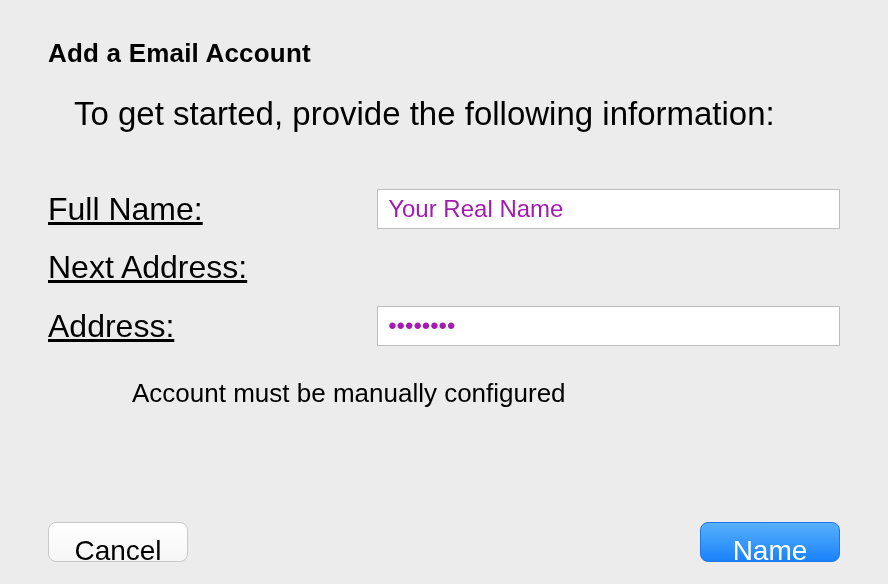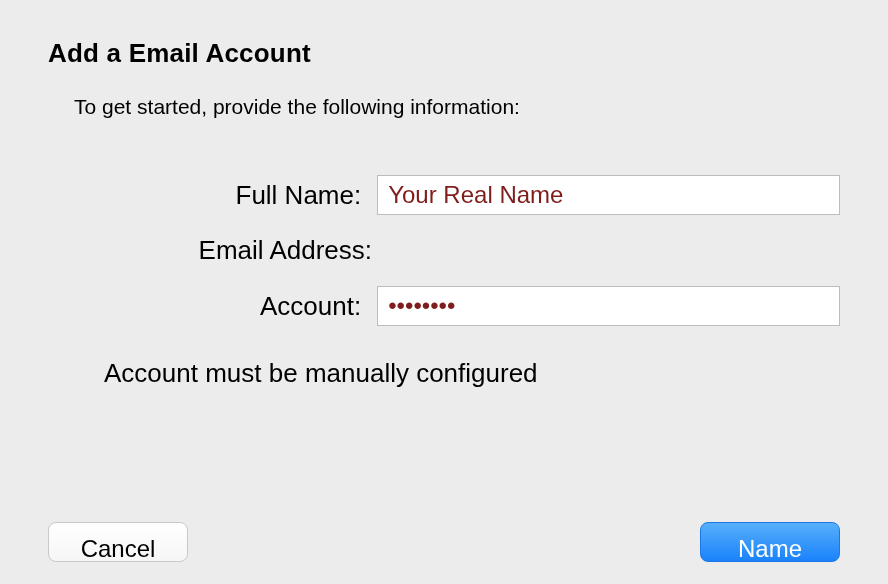--- a/index.html
+++ b/index.html
@@ -19,70 +19,71 @@
     height: 584px;
     padding: 38px 48px 0 48px;
   }
   .title {
     font-size: 26px;
     font-weight: 700;
     letter-spacing: 0.2px;
     margin-bottom: 26px;
   }
   .subtitle {
-    font-size: 21px;
+    font-size: 33px;
     font-weight: 400;
     margin-left: 26px;
     margin-bottom: 56px;
   }
   .form {
     width: 100%;
   }
   .row {
     display: flex;
     align-items: center;
     margin-bottom: 20px;
   }
   .label {
     width: 340px;
-    text-align: right;
-    font-size: 26px;
+    text-align: left;
+    font-size: 32px;
     padding-right: 16px;
+    text-decoration: underline;
   }
   .field {
     width: 478px;
     height: 40px;
     background: #fff;
     border: 1px solid #bdbdbd;
     font-size: 24px;
     font-family: inherit;
     padding: 4px 10px 4px 10px;
     line-height: 30px;
-    color: #7f1d1d;
+    color: #a21caf;
     outline: none;
   }
   .status {
     font-size: 26px;
-    margin-left: 56px;
+    margin-left: 84px;
     margin-top: 32px;
   }
   .button-bar {
     position: absolute;
     left: 0;
     right: 0;
     bottom: 22px;
     padding: 0 48px;
     display: flex;
     justify-content: space-between;
     align-items: center;
   }
   .btn {
     height: 40px;
     border-radius: 8px;
-    font-size: 24px;
+    font-size: 28px;
     font-family: inherit;
     padding: 12px 24px;
     cursor: default;
     outline: none;
   }
   .btn-cancel {
     min-width: 140px;
     background: linear-gradient(to bottom, #ffffff 0%, #f6f6f6 100%);
     border: 1px solid #c9c9c9;
     color: #000;
@@ -104,25 +105,25 @@
   <div class="subtitle">To get started, provide the following information:</div>
 
   <div class="form">
 
     <div class="row">
       <div class="label">Full Name:</div>
       <input type="text" class="field" value="Your Real Name" style="">
     </div>
 
     <div class="row">
-      <div class="label">Email Address:</div>
+      <div class="label">Next Address:</div>
     </div>
 
     <div class="row">
-      <div class="label">Account:</div>
+      <div class="label">Address:</div>
       <input type="text" class="field" value="••••••••" style="">
     </div>
 
   </div>
 
   <div class="status">Account must be manually configured</div>
 
   <div class="button-bar">
     <button class="btn btn-cancel">Cancel</button>
     <button class="btn btn-next">Name</button>

